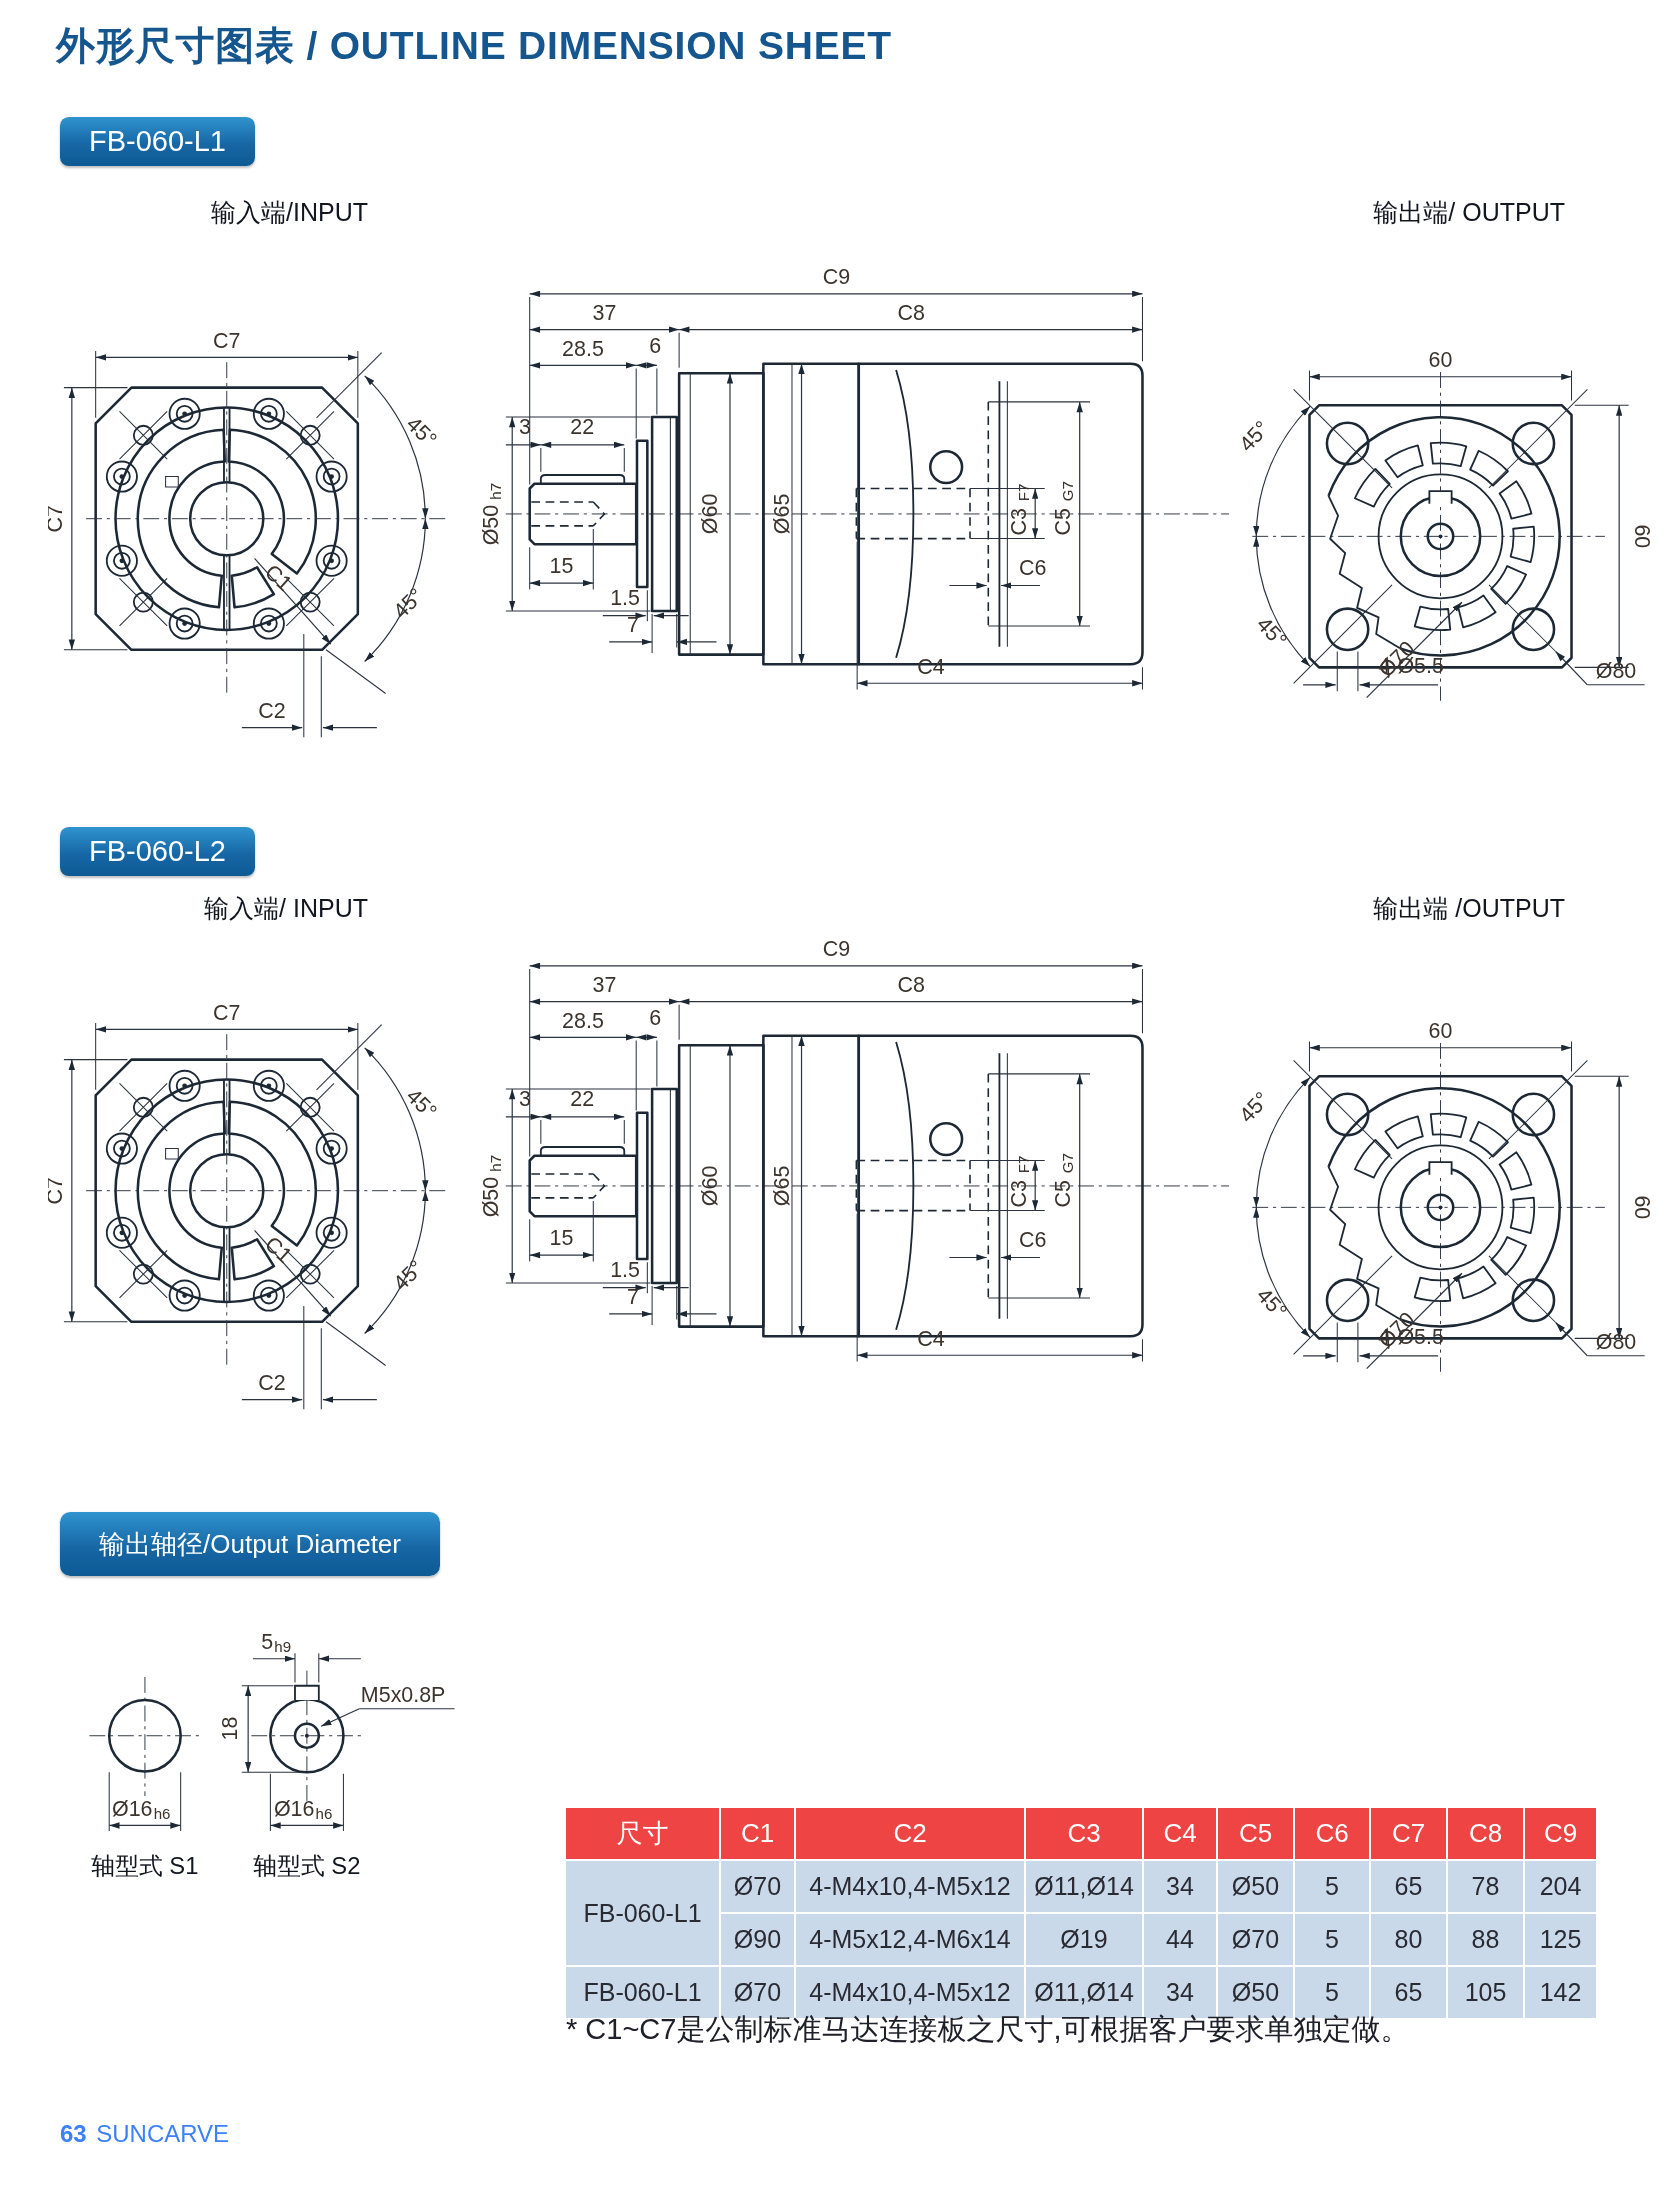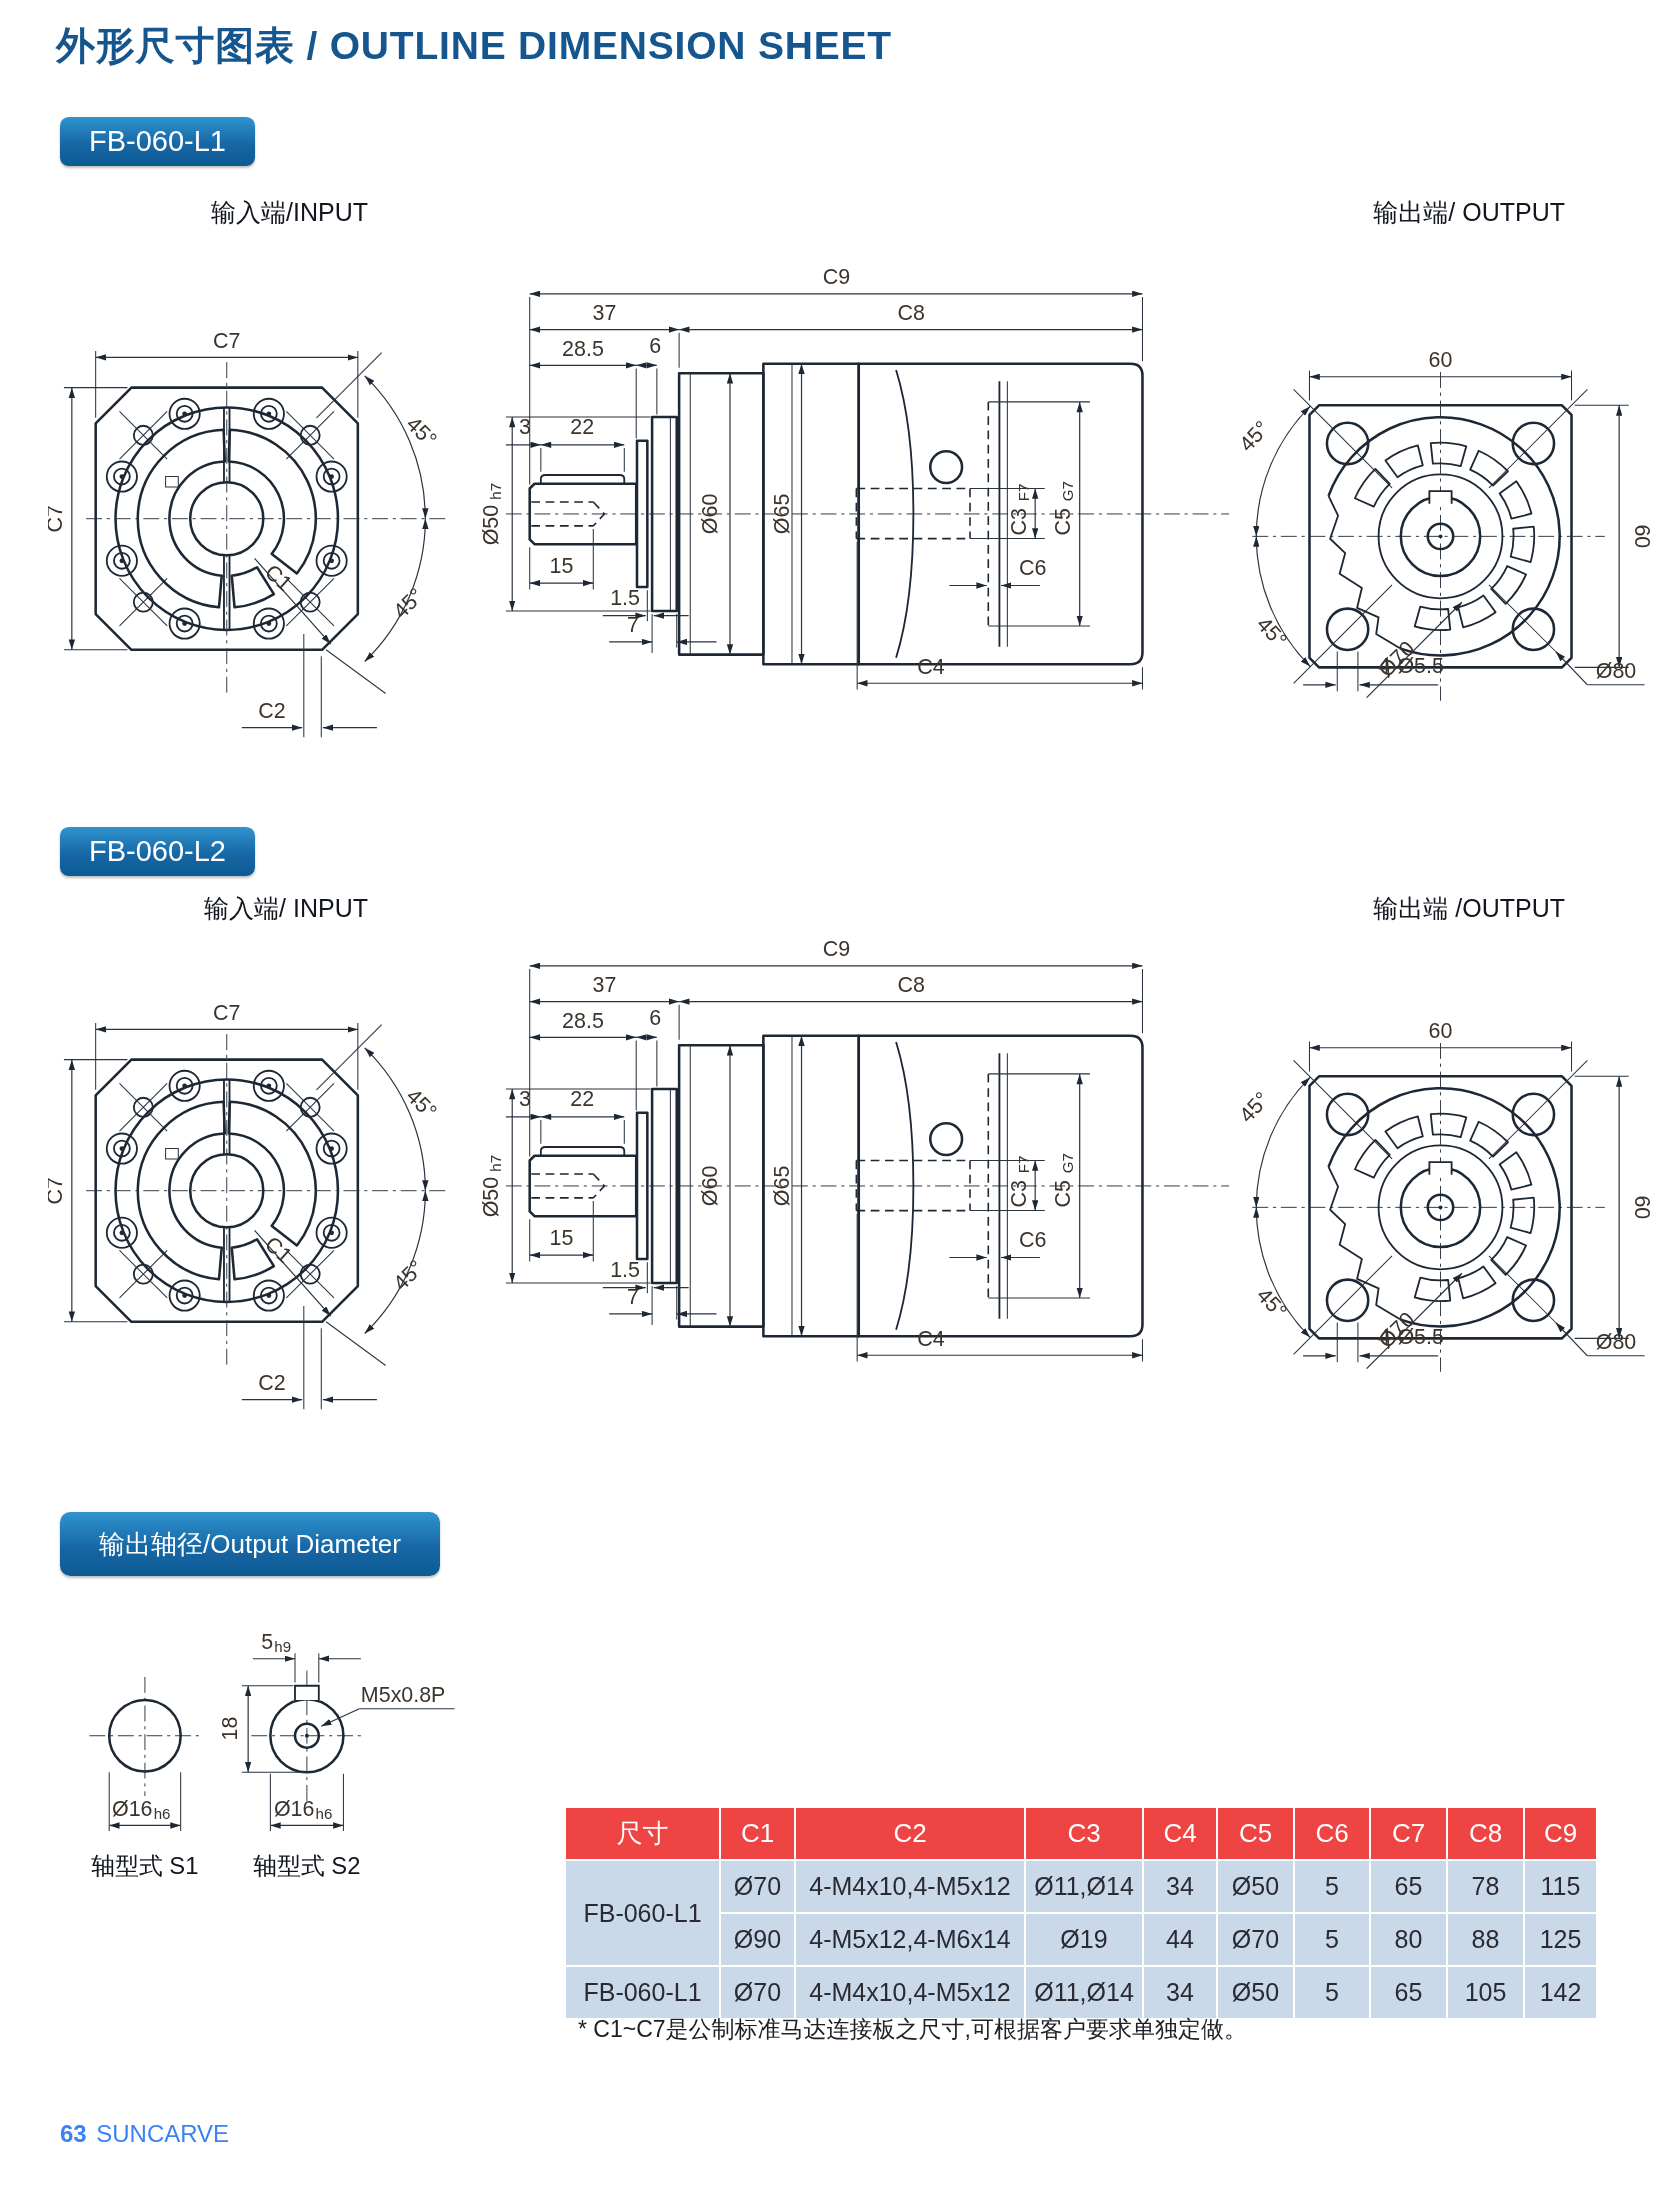--- a/index.html
+++ b/index.html
@@ -25,21 +25,21 @@
   .dot{fill:#1d2835;}
   text.d{font:27px "Liberation Sans",sans-serif;fill:#3b332c;}
   text.ds{font:19px "Liberation Sans",sans-serif;fill:#3b332c;}
   text.lab2{font:30px "Liberation Sans",sans-serif;fill:#12161f;}
   
   #dim-table-wrap{position:absolute;left:564px;top:1806px;}
   table{border-collapse:collapse;table-layout:fixed;width:1033px;}
   th{background:#ef4444;color:#fff;font-size:26px;font-weight:normal;height:49px;border:2.4px solid #fff;}
   td{background:#c9d9ea;font-size:25px;color:#2a2a33;text-align:center;height:49px;border:2.4px solid #fff;}
   tr.sep td{border-top:2.4px solid #4f4f55;}
-  #notes{position:absolute;left:578px;top:2014px;font-size:23px;color:#20202a;line-height:30px;text-align:center;}
+  #notes{position:absolute;left:566px;top:2014px;font-size:29px;color:#20202a;line-height:30px;text-align:center;}
   #footer{position:absolute;left:60px;top:2120px;font-size:24px;color:#3b82f6;}
   #footer b{margin-right:9.5px;}
 </style>
 </head>
 <body>
 
 <svg width="0" height="0" style="position:absolute" aria-hidden="true">
   <defs>
     <marker id="aE" markerUnits="userSpaceOnUse" markerWidth="14" markerHeight="10" refX="13" refY="4" orient="auto">
       <path d="M0 0 L13 4 L0 8 Z" fill="#1d2835"></path>
@@ -765,21 +765,21 @@
         <tr>
           <td rowspan="2">FB-060-L1</td>
           <td>Ø70</td>
           <td>4-M4x10,4-M5x12</td>
           <td>Ø11,Ø14</td>
           <td>34</td>
           <td>Ø50</td>
           <td>5</td>
           <td>65</td>
           <td>78</td>
-          <td>115</td>
+          <td>204</td>
         </tr>
         <tr>
           <td>Ø90</td>
           <td>4-M5x12,4-M6x14</td>
           <td>Ø19</td>
           <td>44</td>
           <td>Ø70</td>
           <td>5</td>
           <td>80</td>
           <td>88</td>

